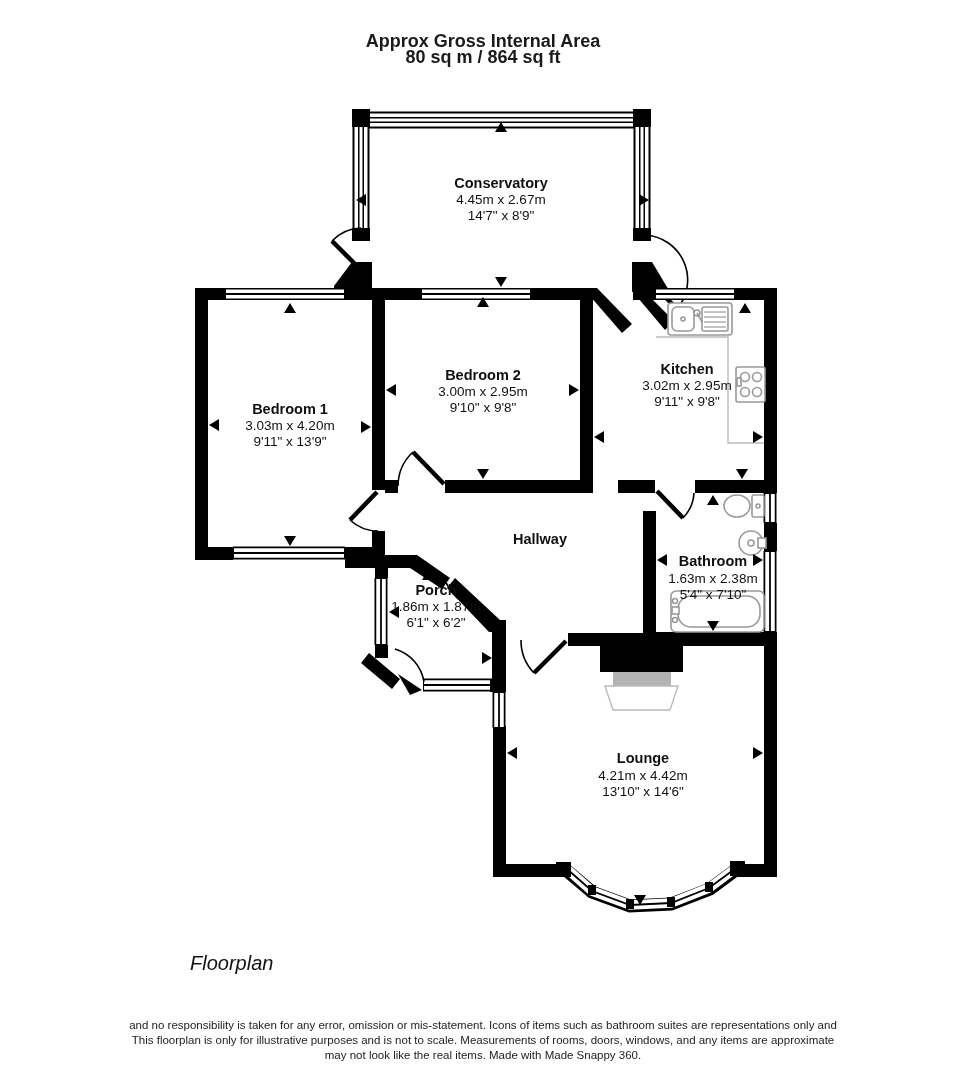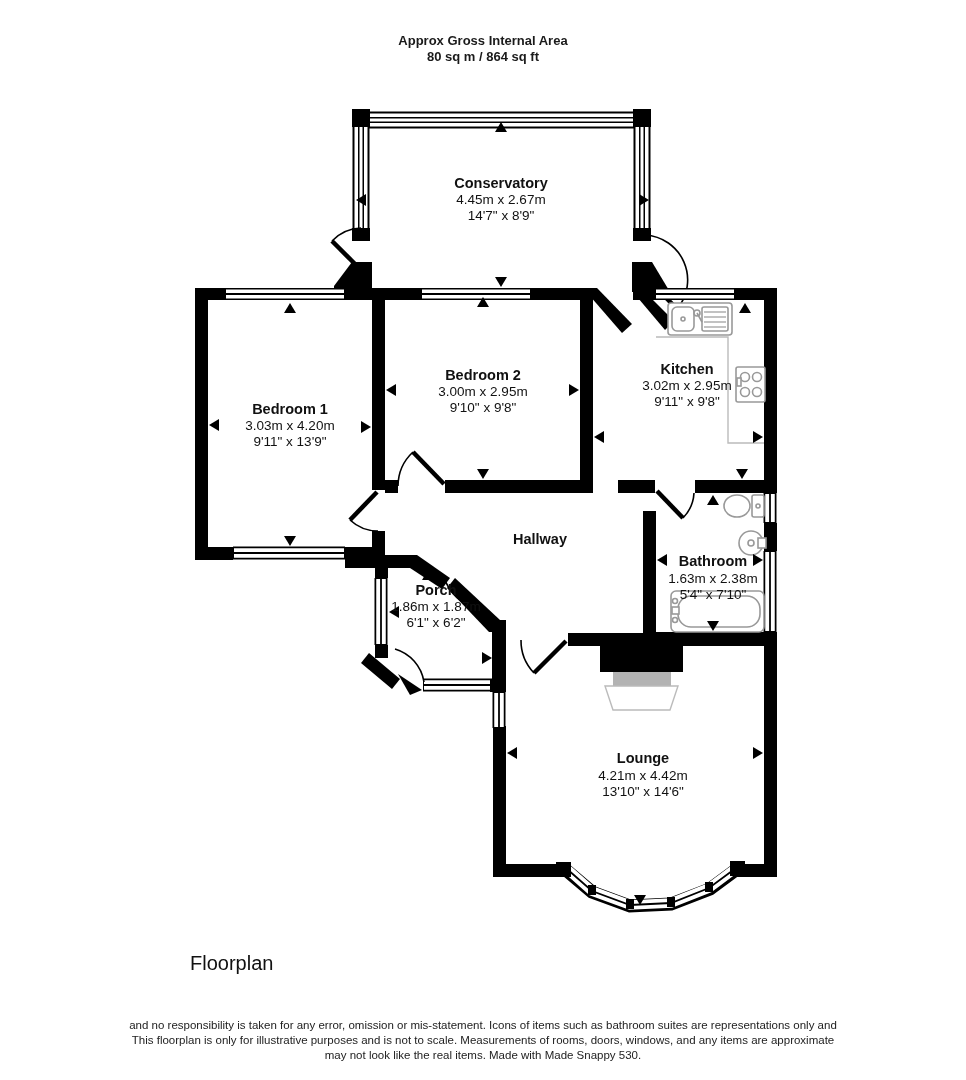--- a/index.html
+++ b/index.html
@@ -1,23 +1,23 @@
 <!DOCTYPE html>
 <html><head>
 <meta charset="utf-8">
 <style>
   html,body{margin:0;padding:0;background:#fff;}
   .page{position:relative;width:966px;height:1080px;background:#ffffff;overflow:hidden;
         font-family:"Liberation Sans", sans-serif;color:#1a1a1a;}
   .header{position:absolute;top:33px;left:0;width:100%;text-align:center;
-          font-weight:bold;font-size:13px;line-height:16px;}
+          font-weight:bold;font-size:18px;line-height:16px;}
   .plan{position:absolute;top:0;left:0;}
   .room-name{font-family:"Liberation Sans",sans-serif;font-size:14.5px;font-weight:bold;fill:#111;}
   .room-dims{font-family:"Liberation Sans",sans-serif;font-size:13.5px;fill:#111;}
-  .floorplan-label{position:absolute;left:190px;top:952px;font-size:20px;color:#111;}
+  .floorplan-label{position:absolute;left:190px;top:952px;font-size:20px;color:#111;font-style:italic;}
   .disclaimer{position:absolute;left:0;top:1018px;width:100%;text-align:center;
               font-size:11.5px;line-height:15px;color:#222;}
   .wall{fill:#000;stroke:none;}
   .arc{fill:none;stroke:#000;stroke-width:1.6;}
   .leaf{stroke:#000;stroke-width:4.5;}
   .fx{fill:#fff;stroke:#999;stroke-width:1.6;}
   .fxl{fill:none;stroke:#bbb;stroke-width:1.4;}
   .arrow{fill:#000;}
 </style>
 </head>
@@ -309,16 +309,16 @@
       <text class="room-dims" x="643" y="780" text-anchor="middle">4.21m x 4.42m</text>
       <text class="room-dims" x="643" y="796" text-anchor="middle">13'10" x 14'6"</text>
     </g>
   </svg>
 
   <div class="floorplan-label">Floorplan</div>
 
   <div class="disclaimer">
     <div>and no responsibility is taken for any error, omission or mis-statement. Icons of items such as bathroom suites are representations only and</div>
     <div>This floorplan is only for illustrative purposes and is not to scale. Measurements of rooms, doors, windows, and any items are approximate</div>
-    <div>may not look like the real items. Made with Made Snappy 530.</div>
+    <div>may not look like the real items. Made with Made Snappy 360.</div>
   </div>
 
 </div>
 
 </body></html>

